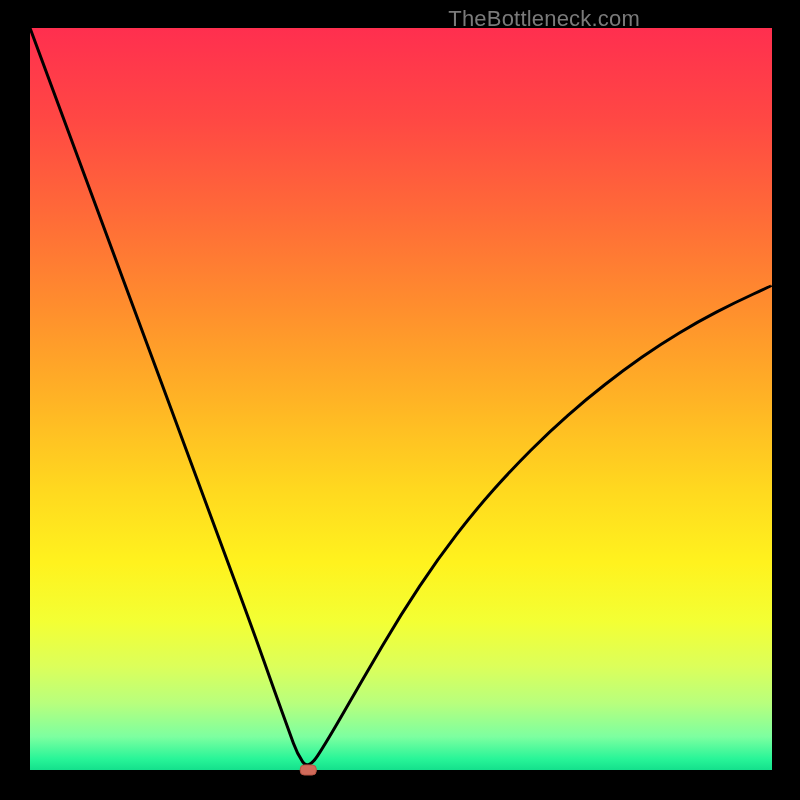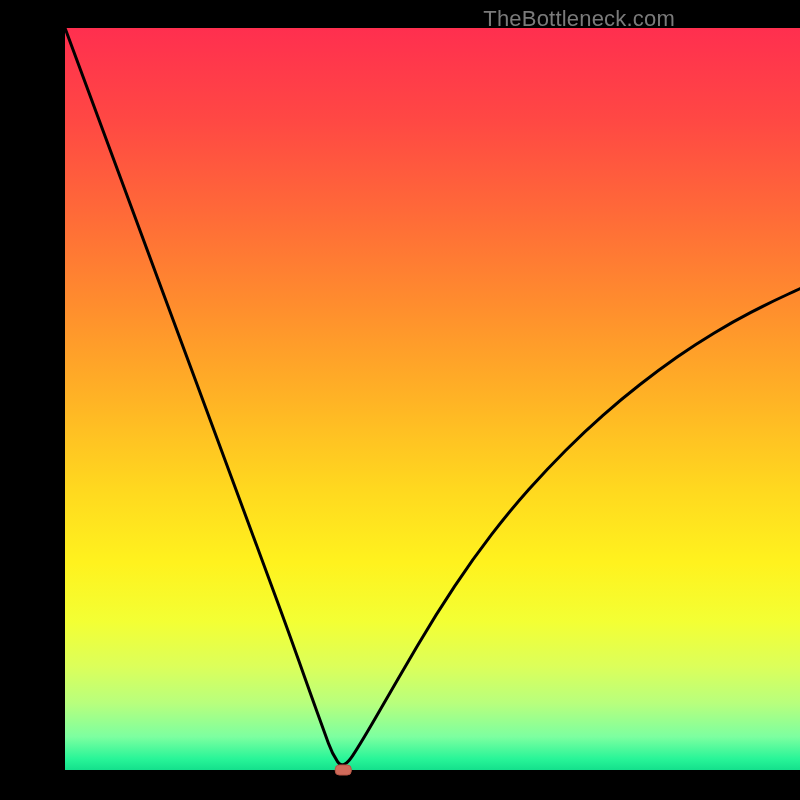--- a/index.html
+++ b/index.html
@@ -8,21 +8,20 @@
     width: 800px;
     height: 800px;
     background: #000000;
     overflow: hidden;
     font-family: Arial, Helvetica, sans-serif;
   }
   .canvas-wrap {
     position: relative;
     width: 650px;
     height: 800px;
-    margin-left: 35px;
   }
   svg.chart {
     position: absolute;
     top: 0;
     left: 0;
   }
   .watermark {
     position: absolute;
     top: 6px;
     right: 10px;

